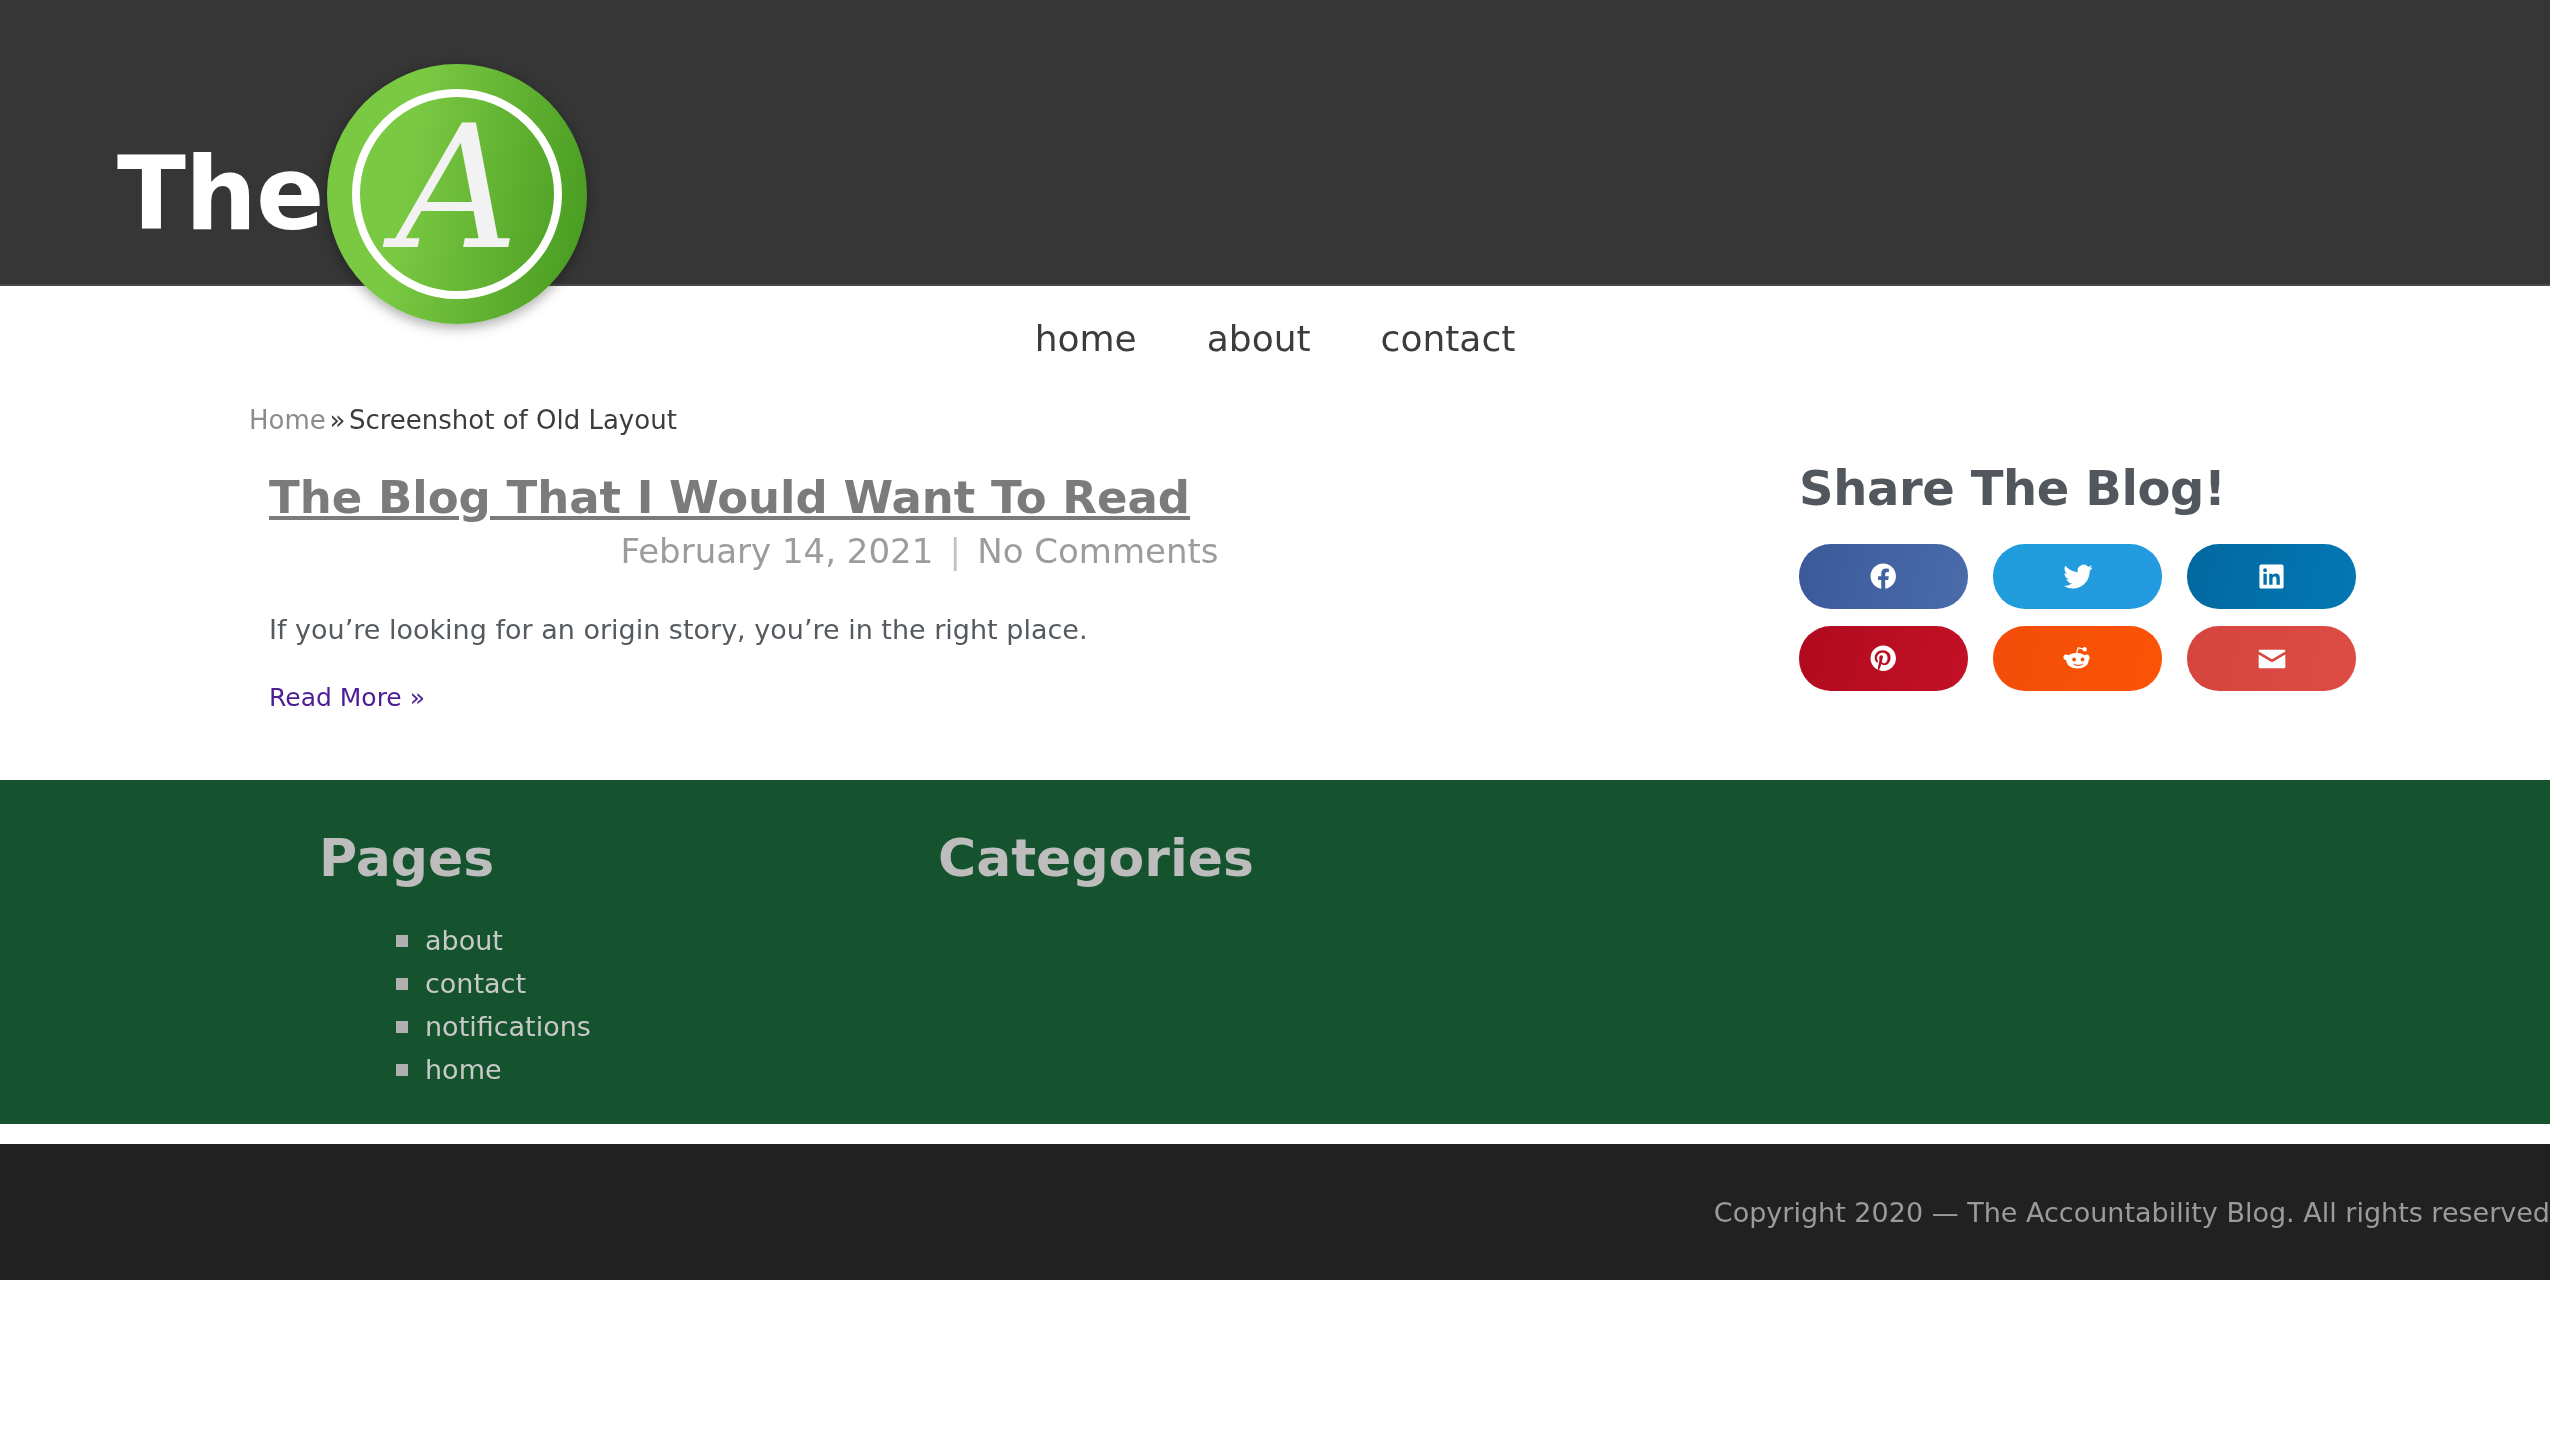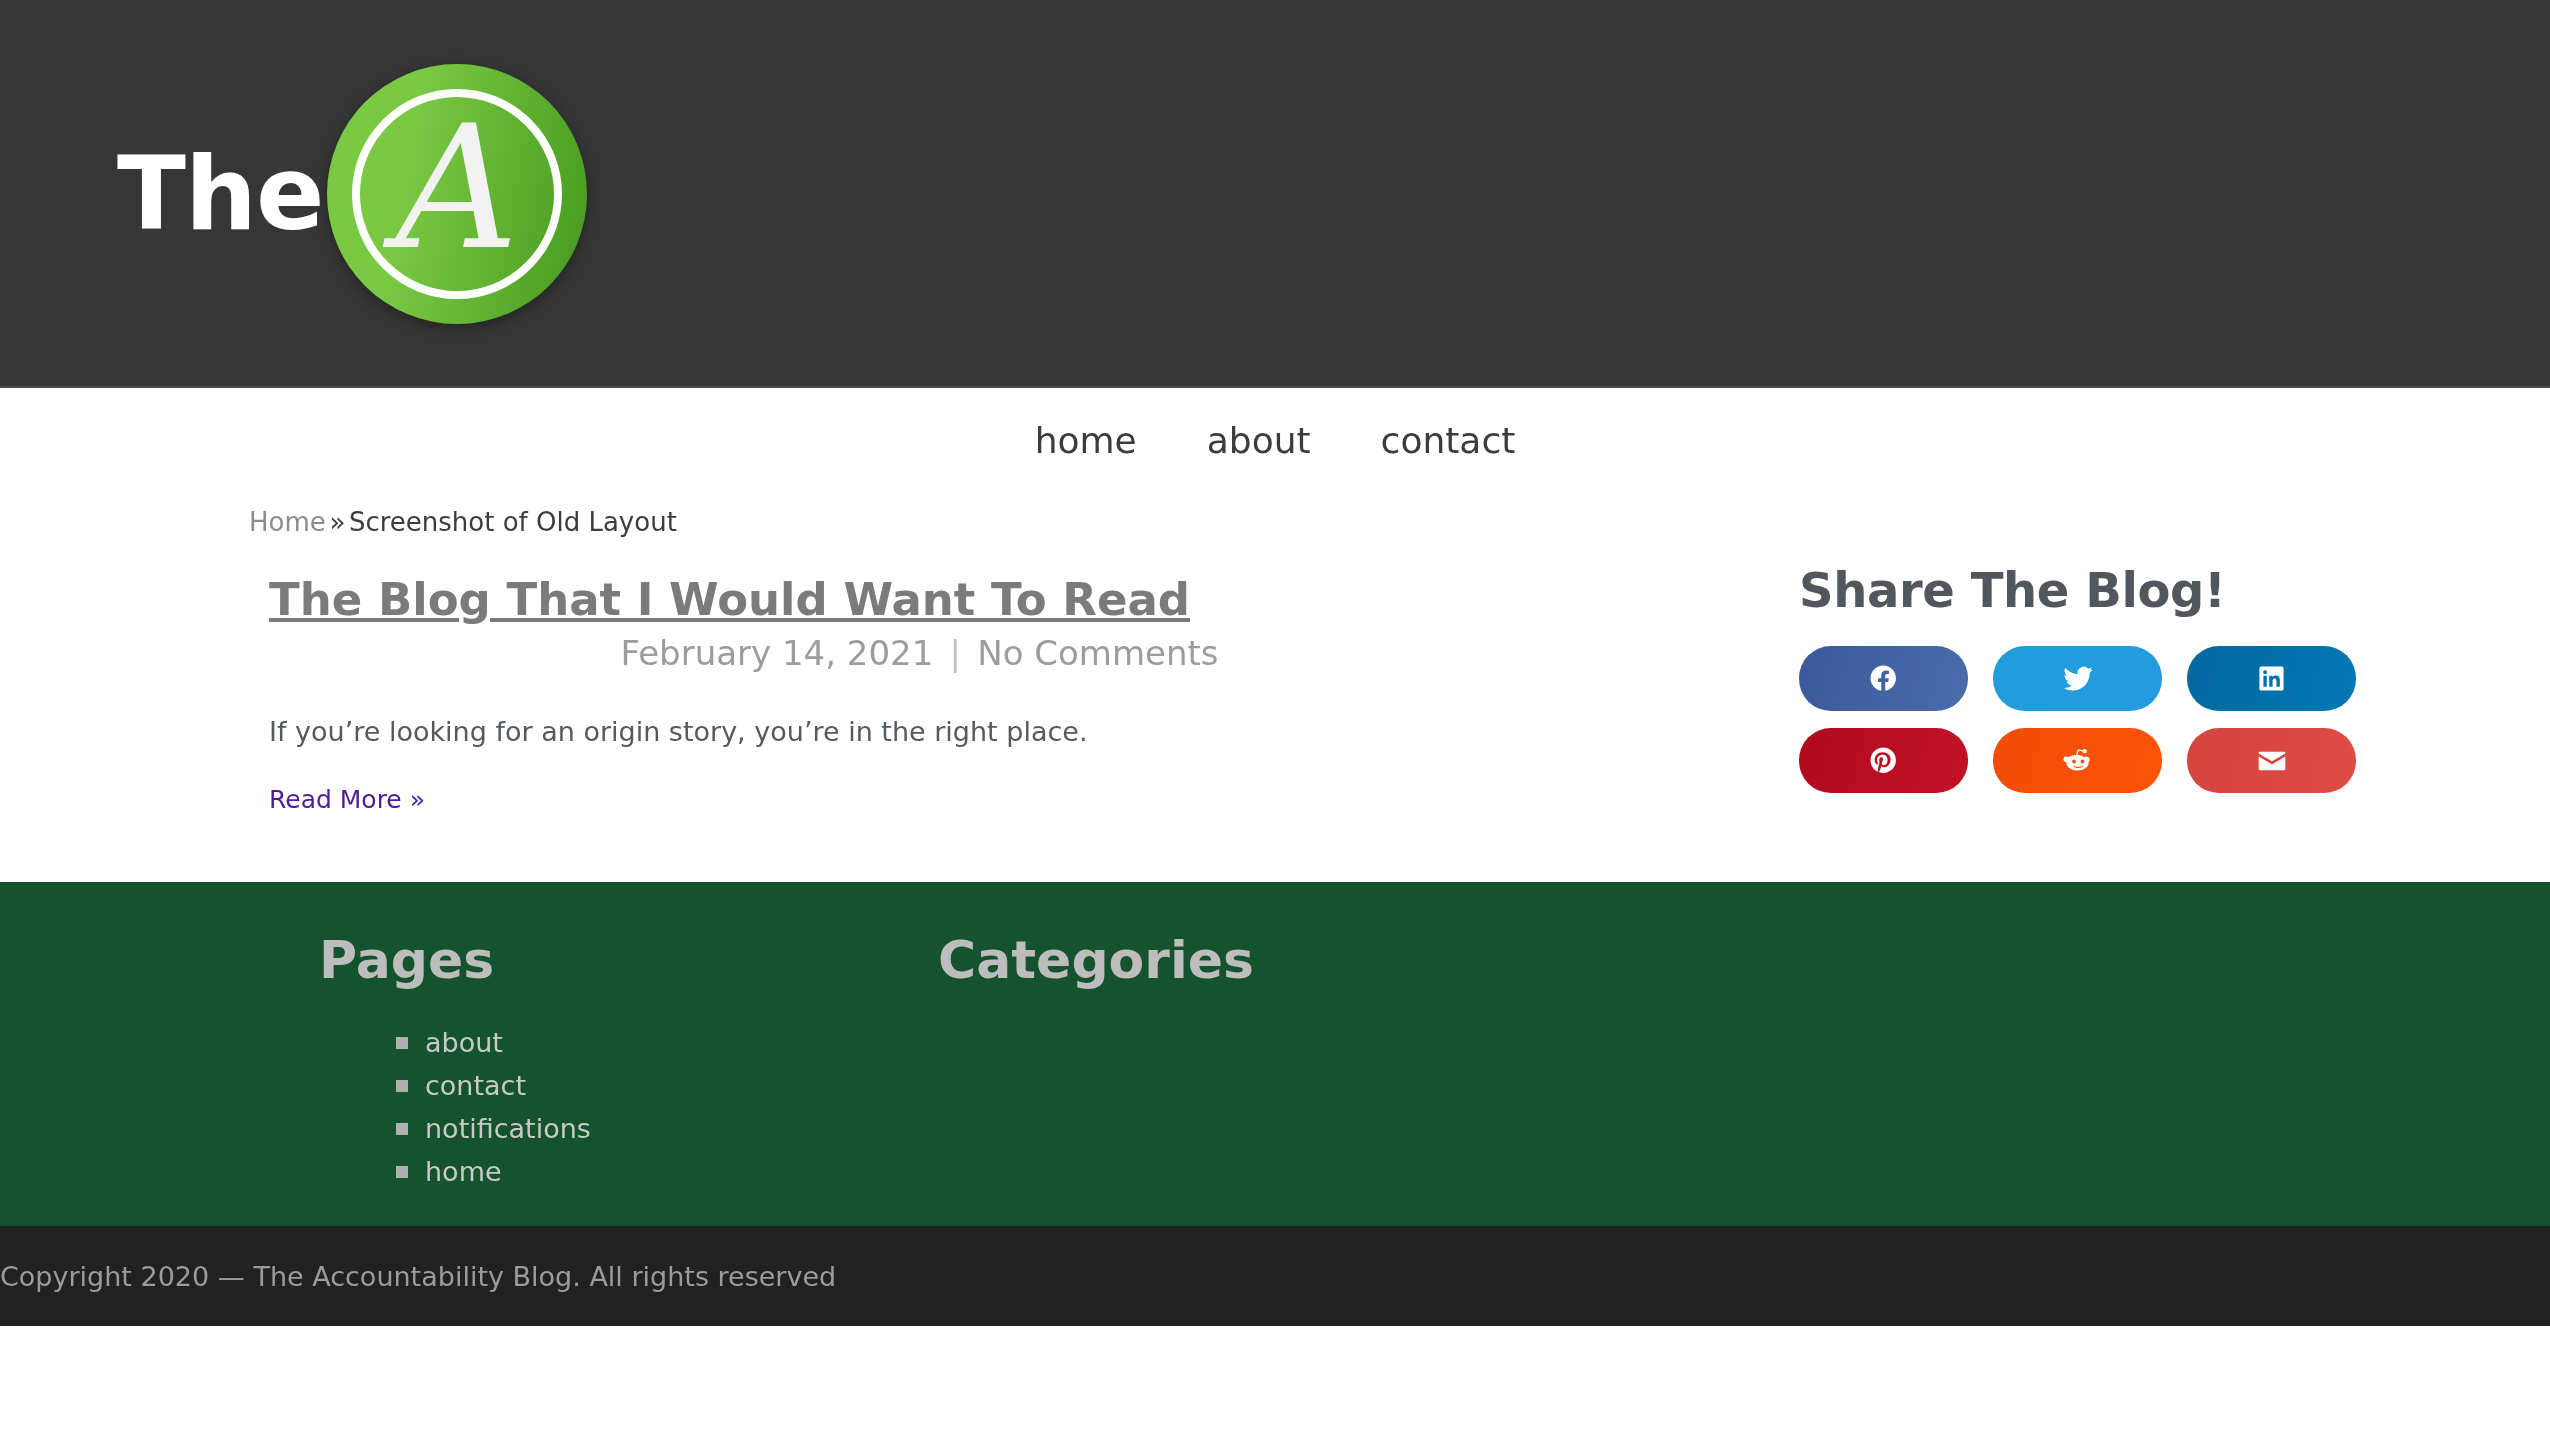--- a/index.html
+++ b/index.html
@@ -7,21 +7,21 @@
   html, body {
     width:2550px;
     height:1454px;
     background:#ffffff;
     font-family:"DejaVu Sans", sans-serif;
     -webkit-font-smoothing:antialiased;
   }
 
   
   .site-header {
-    height:388px;
+    height:286px;
     background:#363636;
     border-bottom:2.7px solid #4a4a4a;
     position:relative;
   }
   .brand {
     position:absolute;
     left:117px;
     top:0;
     height:388px;
     display:flex;
@@ -201,24 +201,25 @@
     left:77px;
     top:8px;
     width:11.7px;
     height:11.7px;
     background:#b0b0b0;
   }
 
   
   .copyright-bar {
     background:#212121;
-    height:100px;
-    display:flex;
-    align-items:center;
-    justify-content:flex-start;
+    height:136px;
+    display:flex;
+    align-items:center;
+    justify-content:flex-end;
+    margin-top:20px;
   }
   .copyright-text {
     font-size:27px;
     color:#9b9b9b;
     line-height:1;
   }
 </style>
 </head>
 <body>
 

